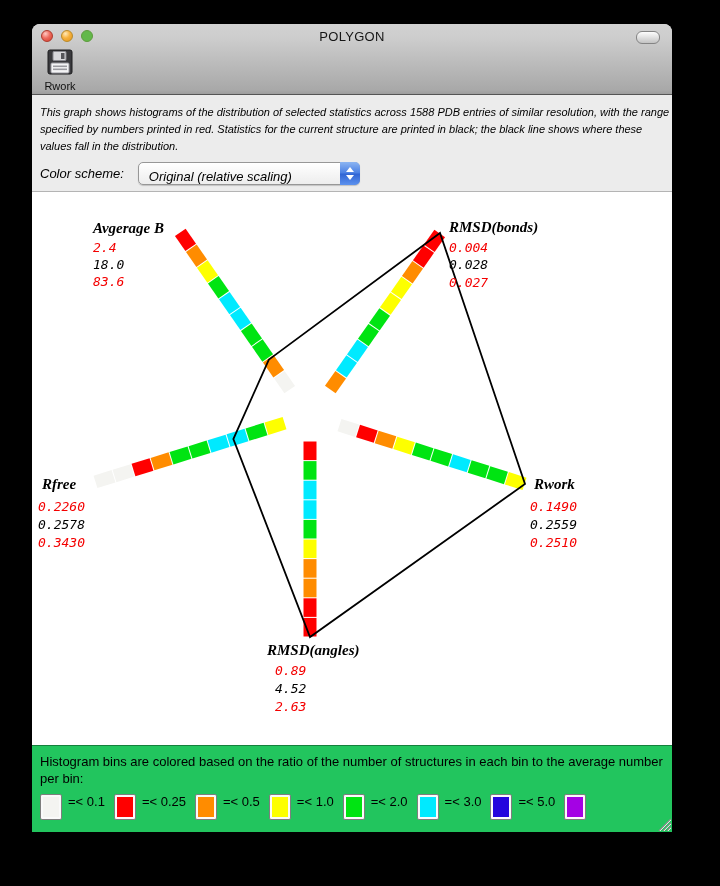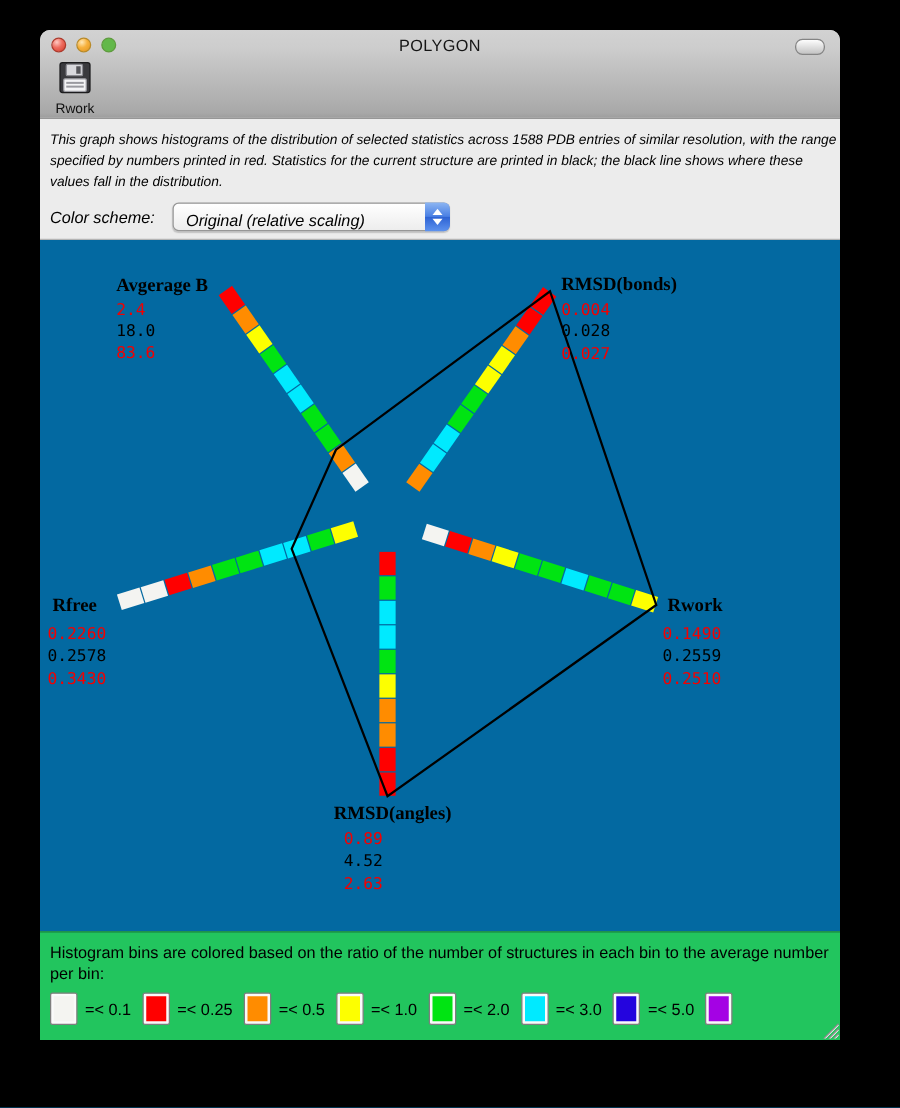--- a/index.html
+++ b/index.html
@@ -35,31 +35,31 @@
   .scheme-label{font-size:13px;color:#000;}
   .dropdown{margin-left:14px;width:210px;height:21px;border:1px solid #979797;border-radius:5px;
     background:linear-gradient(#ffffff,#ededed);position:relative;display:flex;align-items:flex-end;
     padding-left:10px;font-size:13px;color:#000;box-shadow:0 1px 1px rgba(0,0,0,.18);}
   .dd-cap{position:absolute;right:-1px;top:-1px;width:20px;height:23px;border-radius:0 5px 5px 0;
     background:linear-gradient(#8cb5f2,#4a80e4 48%,#2f64d4 52%,#5d92ee);
     display:flex;flex-direction:column;align-items:center;justify-content:center;gap:3px;box-sizing:border-box;}
   .tri-up{width:0;height:0;border-left:4px solid transparent;border-right:4px solid transparent;border-bottom:5px solid #fff;}
   .tri-down{width:0;height:0;border-left:4px solid transparent;border-right:4px solid transparent;border-top:5px solid #fff;}
   
-  .plot-area{height:553px;background:#0369a1;position:relative;}
+  .plot-area{height:553px;background:#ffffff;position:relative;font-style:italic;}
   .plot-area svg{position:absolute;left:0;top:0;}
   .ax-title{font-family:"Liberation Serif",serif;font-weight:bold;font-size:15px;fill:#000;}
   .ax-num{font-family:"DejaVu Sans Mono",monospace;font-size:13px;}
   .ax-num.red{fill:#f40000;}
   .ax-num.black{fill:#000;}
   
   .legend-panel{height:79px;padding:7px 8px 0 8px;background:#22c55e;border-top:1px solid #15803d;position:relative;}
   .legend-text{font-size:13px;line-height:17px;color:#000;width:628px;}
   .legend-row{display:flex;align-items:center;margin-top:7px;}
-  .legend-item{display:flex;align-items:center;}
+  .legend-item{display:flex;}
   .swatch{width:20px;height:24px;border:1px solid #7e7e7e;border-radius:2px;background:#fafafa;
     display:flex;align-items:center;justify-content:center;margin-right:6px;}
   .swatch-inner{width:16px;height:20px;}
   .legend-item-label{font-size:13px;color:#000;margin-right:9px;white-space:pre;}
   .resize-grip{position:absolute;right:1px;bottom:1px;width:15px;height:15px;}
 </style>
 </head>
 <body>
 
 <div class="window">

